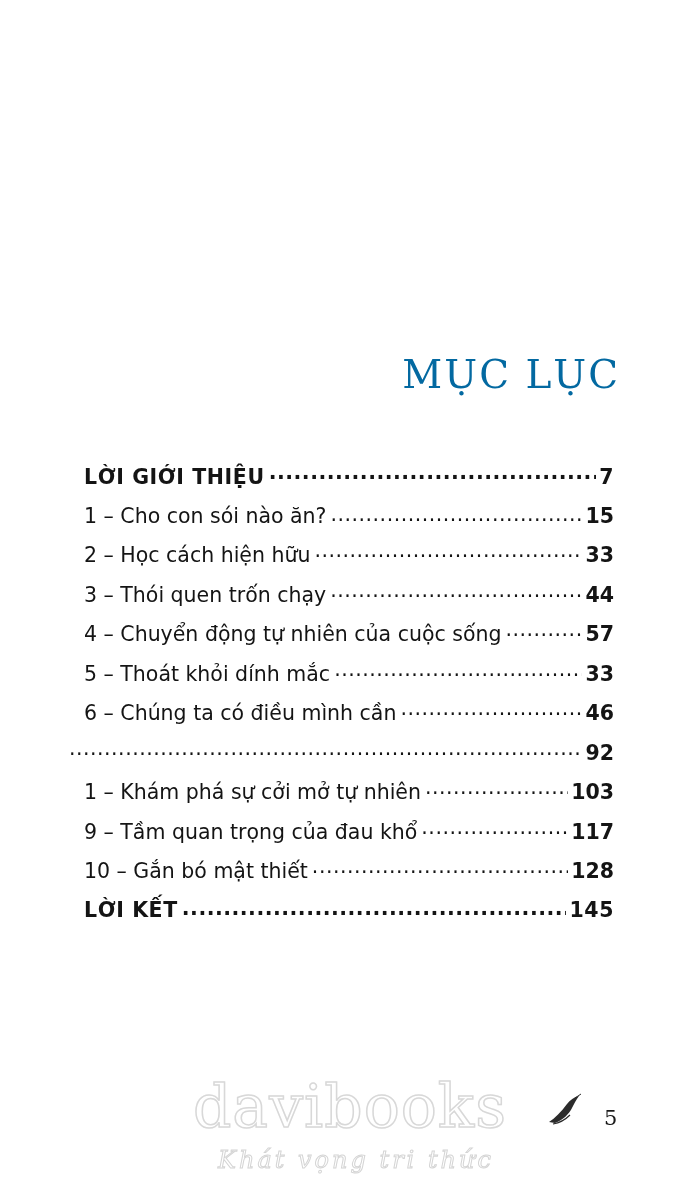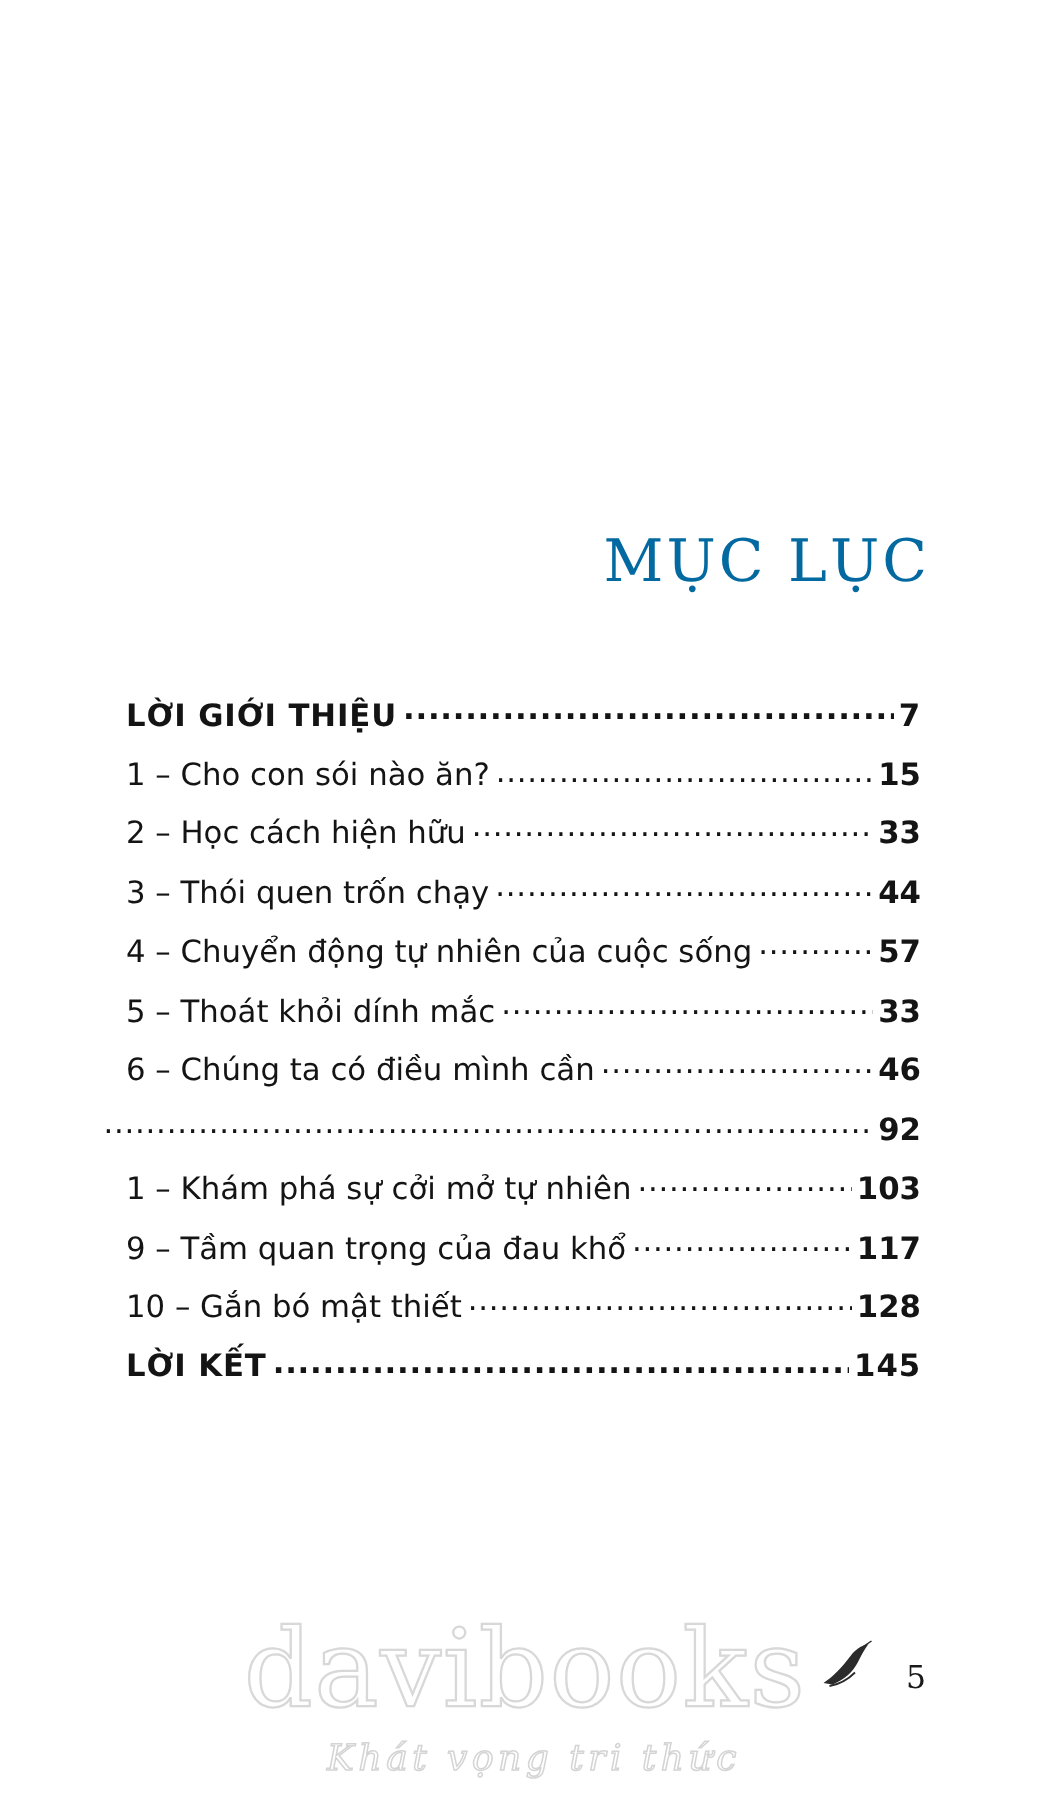--- a/index.html
+++ b/index.html
@@ -107,21 +107,21 @@
   .watermark {
     position: absolute;
     left: 0;
     top: 1076px;
     width: 700px;
     text-align: center;
     pointer-events: none;
   }
   .wm-main {
     font-family: "DejaVu Serif", serif;
-    font-size: 72px;
+    font-size: 60px;
     letter-spacing: 1px;
     color: #ffffff;
     -webkit-text-stroke: 1.5px #d8d8d8;
     text-shadow: 0 0 1px #cfcfcf;
     line-height: 1;
   }
   .wm-sub {
     margin-top: 10px;
     font-family: "DejaVu Serif", serif;
     font-style: italic;

